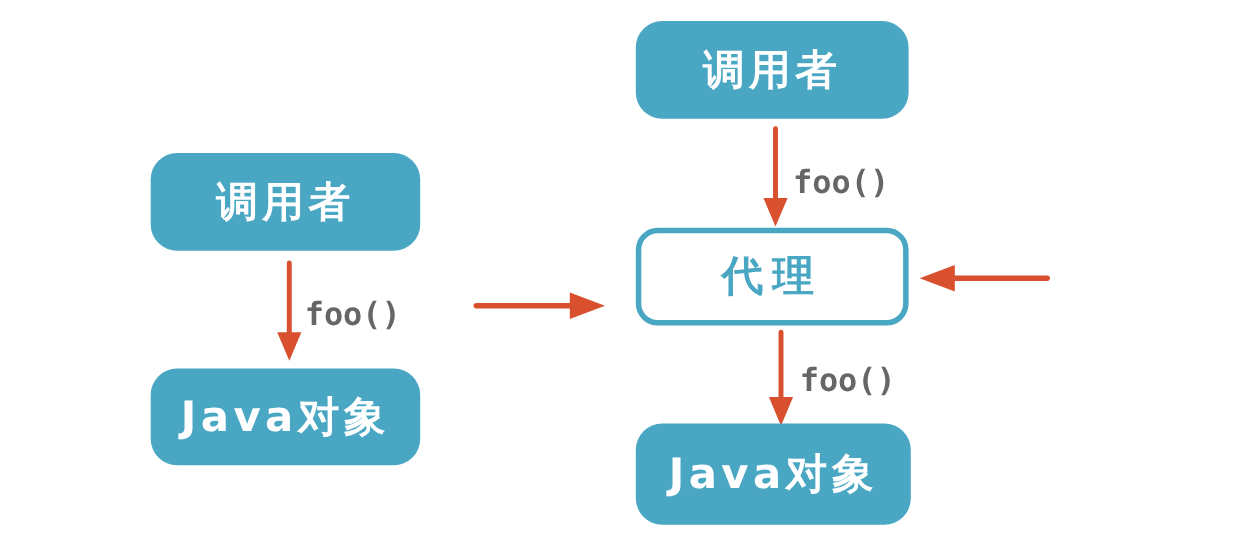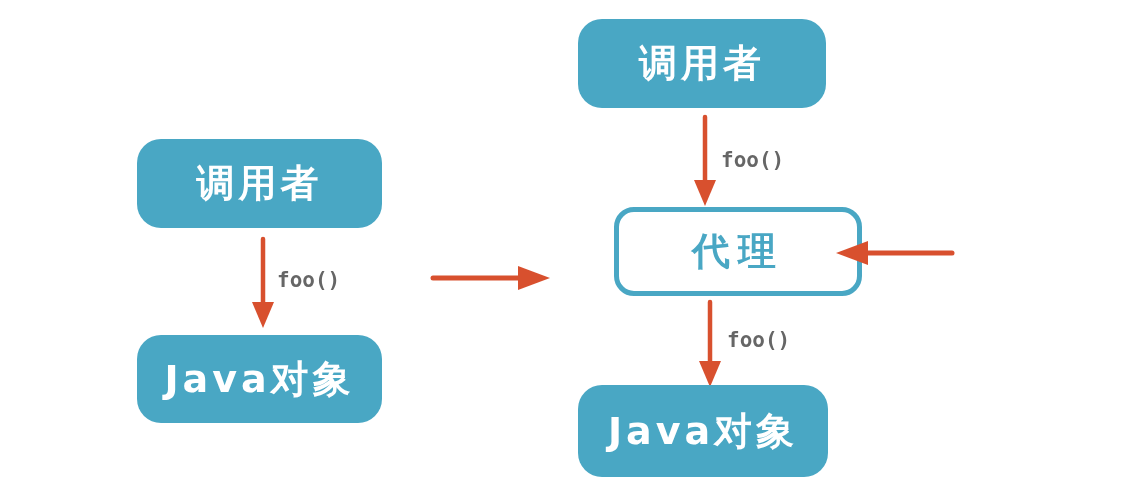--- a/index.html
+++ b/index.html
@@ -40,21 +40,21 @@
     font-size: 38px;
     font-weight: bold;
     letter-spacing: 4px;
     white-space: nowrap;
   }
   .box.outline .box-label { letter-spacing: 8px; }
   .foo-label {
     position: absolute;
     color: var(--text-gray);
     font-family: "DejaVu Sans Mono", monospace;
-    font-size: 21px;
+    font-size: 29px;
     font-weight: bold;
     white-space: nowrap;
   }
   .arrow { position: absolute; overflow: visible; }
   .arrow line { stroke: var(--arrow-red); }
   .arrow polygon { fill: var(--arrow-red); }
   .annotation {
     position: absolute;
     color: var(--text-gray);
     font-size: 26px;
@@ -94,21 +94,21 @@
     <span class="box-label">调用者</span>
   </div>
 
   <svg class="arrow" style="left:692px; top:114px;" width="26" height="94" viewBox="0 0 26 94">
     <line x1="13" y1="3" x2="13" y2="68" stroke-width="4.5" stroke-linecap="round"></line>
     <polygon points="2,66 24,66 13,92"></polygon>
   </svg>
 
   <span class="foo-label" style="left:721px; top:148px;">foo()</span>
 
-  <div class="box outline" style="left:578px; top:207px; width:248px; height:89px;margin-left:36px;">
+  <div class="box outline" style="left:578px; top:207px; width:248px; height:89px;">
     <span class="box-label">代理</span>
   </div>
 
   <svg class="arrow" style="left:834px; top:238px;" width="120" height="30" viewBox="0 0 120 30">
     <line x1="118" y1="15" x2="32" y2="15" stroke-width="5" stroke-linecap="round"></line>
     <polygon points="34,3 34,27 2,15"></polygon>
   </svg>
 
   <div class="annotation" style="left:864px; top:264px;">
   </div>

